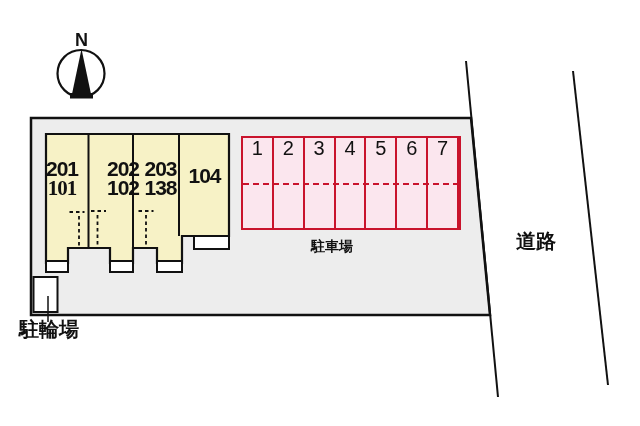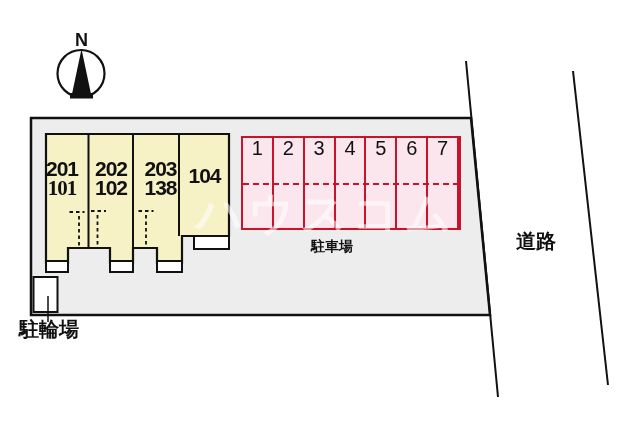--- a/index.html
+++ b/index.html
@@ -71,21 +71,21 @@
     <rect x="33.5" y="277" width="24" height="35" fill="#fff" stroke="#111" stroke-width="2"></rect>
     <line x1="48" y1="296" x2="48" y2="322" stroke="#111" stroke-width="1.5"></line>
   </svg>
 
   <div class="north-label">N</div>
 
   <div class="unit-label" style="left:46px;top:160px;width:32px;">
     <span style="display:block;">201</span>
     <span style="display:block;font-family:Liberation Serif, serif;">101</span>
   </div>
-  <div class="unit-label" style="left:89px;top:160px;width:44px;">
+  <div class="unit-label" style="left:101px;top:160px;width:44px;">
     <span style="display:block;">202</span>
     <span style="display:block;">102</span>
   </div>
   <div class="unit-label" style="left:133px;top:160px;width:55px;">
     <span style="display:block;">203</span>
     <span style="display:block;">138</span>
   </div>
   <div class="unit-label" style="left:180px;top:167px;width:49px;">
     <span style="display:block;">104</span>
   </div>
@@ -112,15 +112,14 @@
     <div class="stall">
       <span class="stall-number">7</span>
     </div>
     <div class="parking-center-line"></div>
   </div>
 
   <div class="jp-label" style="left:311px;top:238px;font-size:14px;">駐車場</div>
   <div class="jp-label" style="left:516px;top:228px;font-size:20px;">道路</div>
   <div class="jp-label" style="left:19px;top:316px;font-size:20px;">駐輪場</div>
 
-  <div class="watermark">ハウスコム</div>
 
 </div>
 
 </body></html>

